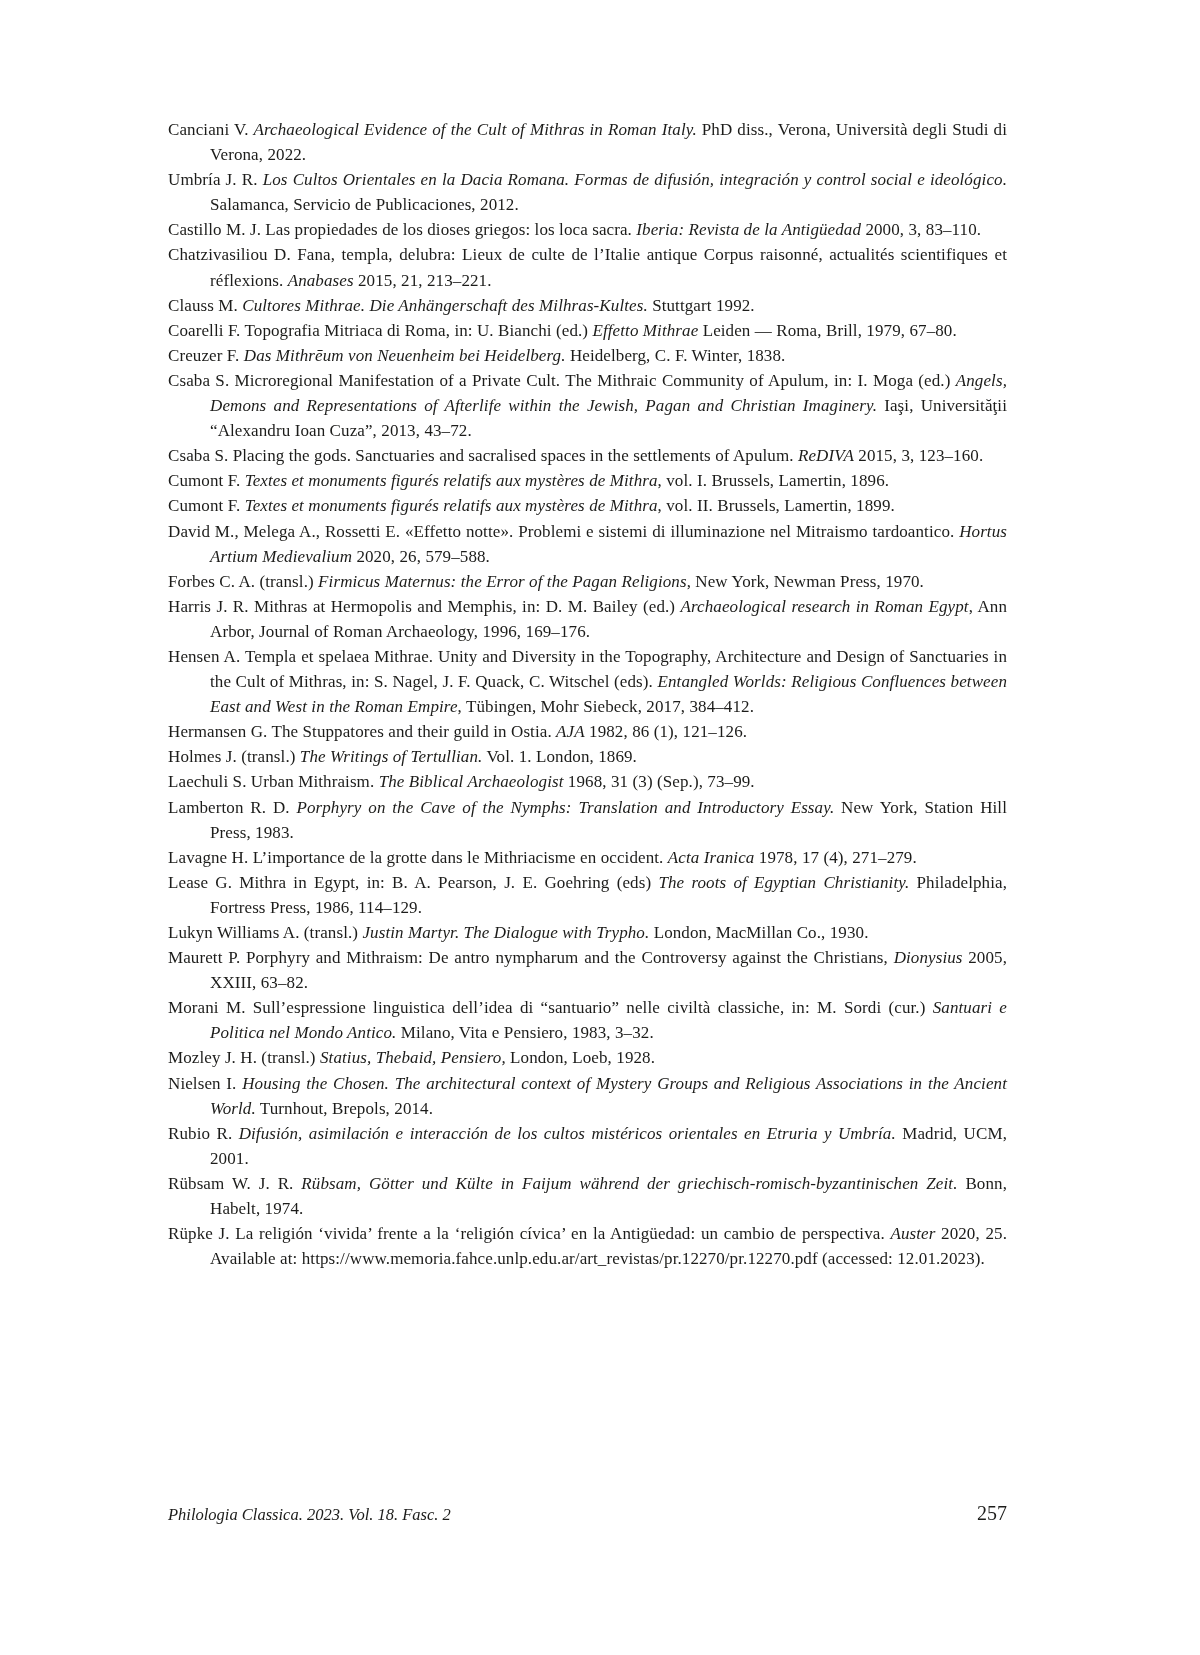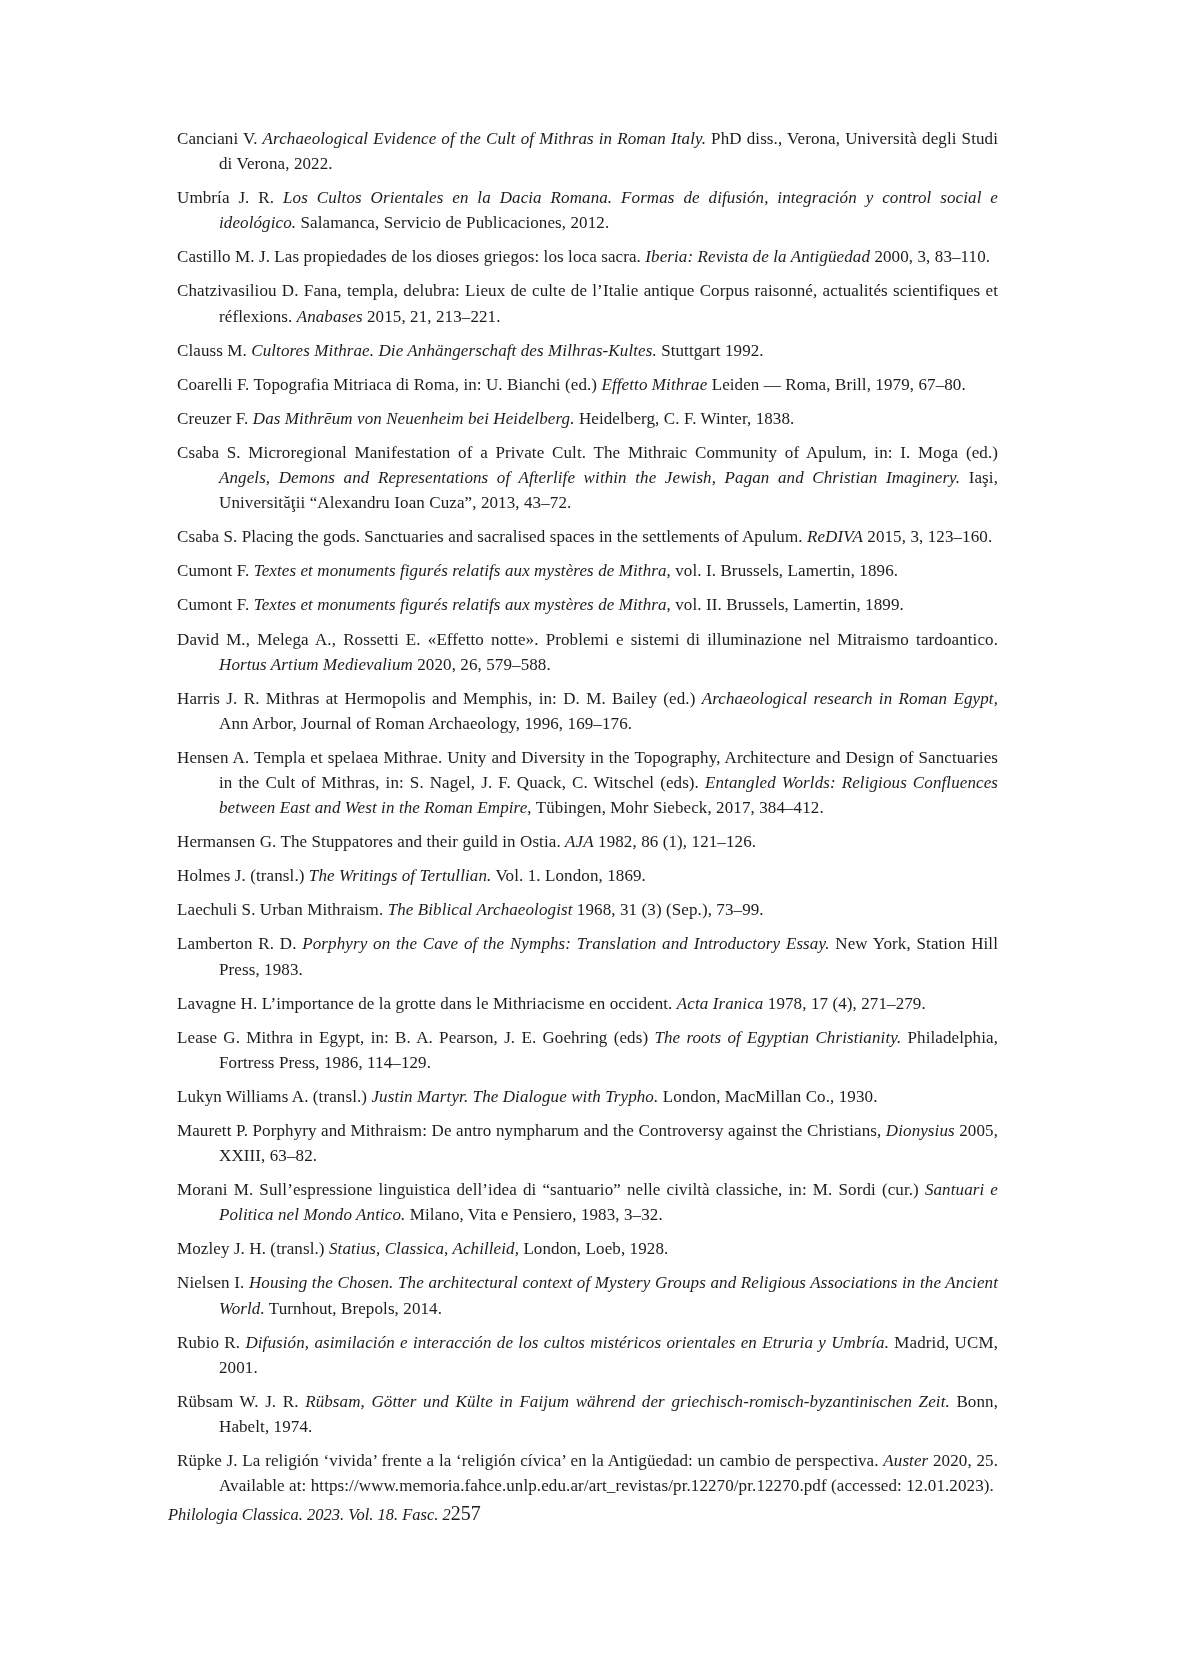--- a/index.html
+++ b/index.html
@@ -16,38 +16,38 @@
     font-family: "Liberation Serif", "DejaVu Serif", serif;
     color: #1c1c1a;
   }
   .ref-list {
     position: absolute;
     left: 168px;
     top: 117px;
     width: 839px;
   }
   .ref {
-    margin: 9px;
+    margin: 0;
     font-size: 17px;
     line-height: 25.1px;
     text-align: justify;
     padding-left: 42px;
     text-indent: -42px;
     letter-spacing: 0.1px;
   }
   .ref i {
     font-style: italic;
   }
   .footer {
     position: absolute;
     left: 168px;
     width: 839px;
     top: 1502px;
     display: flex;
-    justify-content: flex-start;
+    justify-content: space-between;
     align-items: baseline;
   }
   .footer .journal-line {
     font-style: italic;
     font-size: 16.5px;
   }
   .footer .page-number {
     font-size: 20px;
   }
 </style>
@@ -62,32 +62,33 @@
       <p class="ref"><span>Castillo M. J. Las propiedades de los dioses griegos: los loca sacra. </span><i>Iberia: Revista de la Antigüedad</i><span> 2000, 3, 83–110.</span></p>
       <p class="ref"><span>Chatzivasiliou D. Fana, templa, delubra: Lieux de culte de l’Italie antique Corpus raisonné, actualités scientifiques et réflexions. </span><i>Anabases</i><span> 2015, 21, 213–221.</span></p>
       <p class="ref"><span>Clauss M. </span><i>Cultores Mithrae. Die Anhängerschaft des Milhras-Kultes.</i><span> Stuttgart 1992.</span></p>
       <p class="ref"><span>Coarelli F. Topografia Mitriaca di Roma, in: U. Bianchi (ed.) </span><i>Effetto Mithrae</i><span> Leiden — Roma, Brill, 1979, 67–80.</span></p>
       <p class="ref"><span>Creuzer F. </span><i>Das Mithrēum von Neuenheim bei Heidelberg.</i><span> Heidelberg, C. F. Winter, 1838.</span></p>
       <p class="ref"><span>Csaba S. Microregional Manifestation of a Private Cult. The Mithraic Community of Apulum, in: I. Moga (ed.) </span><i>Angels, Demons and Representations of Afterlife within the Jewish, Pagan and Christian Imaginery.</i><span> Iaşi, Universităţii “Alexandru Ioan Cuza”, 2013, 43–72.</span></p>
       <p class="ref"><span>Csaba S. Placing the gods. Sanctuaries and sacralised spaces in the settlements of Apulum. </span><i>ReDIVA</i><span> 2015, 3, 123–160.</span></p>
       <p class="ref"><span>Cumont F. </span><i>Textes et monuments figurés relatifs aux mystères de Mithra</i><span>, vol. I. Brussels, Lamertin, 1896.</span></p>
       <p class="ref"><span>Cumont F. </span><i>Textes et monuments figurés relatifs aux mystères de Mithra</i><span>, vol. II. Brussels, Lamertin, 1899.</span></p>
       <p class="ref"><span>David M., Melega A., Rossetti E. «Effetto notte». Problemi e sistemi di illuminazione nel Mitraismo tardoantico. </span><i>Hortus Artium Medievalium</i><span> 2020, 26, 579–588.</span></p>
+      <p class="ref"><span>Forbes C. A. (transl.) </span><i>Firmicus Maternus: the Error of the Pagan Religions</i><span>, New York, Newman Press, 1970.</span></p>
       <p class="ref"><span>Harris J. R. Mithras at Hermopolis and Memphis, in: D. M. Bailey (ed.) </span><i>Archaeological research in Roman Egypt</i><span>, Ann Arbor, Journal of Roman Archaeology, 1996, 169–176.</span></p>
       <p class="ref"><span>Hensen A. Templa et spelaea Mithrae. Unity and Diversity in the Topography, Architecture and Design of Sanctuaries in the Cult of Mithras, in: S. Nagel, J. F. Quack, C. Witschel (eds). </span><i>Entangled Worlds: Religious Confluences between East and West in the Roman Empire</i><span>, Tübingen, Mohr Siebeck, 2017, 384–412.</span></p>
       <p class="ref"><span>Hermansen G. The Stuppatores and their guild in Ostia. </span><i>AJA</i><span> 1982, 86 (1), 121–126.</span></p>
       <p class="ref"><span>Holmes J. (transl.) </span><i>The Writings of Tertullian.</i><span> Vol. 1. London, 1869.</span></p>
       <p class="ref"><span>Laechuli S. Urban Mithraism. </span><i>The Biblical Archaeologist</i><span> 1968, 31 (3) (Sep.), 73–99.</span></p>
       <p class="ref"><span>Lamberton R. D. </span><i>Porphyry on the Cave of the Nymphs: Translation and Introductory Essay.</i><span> New York, Station Hill Press, 1983.</span></p>
       <p class="ref"><span>Lavagne H. L’importance de la grotte dans le Mithriacisme en occident. </span><i>Acta Iranica</i><span> 1978, 17 (4), 271–279.</span></p>
       <p class="ref"><span>Lease G. Mithra in Egypt, in: B. A. Pearson, J. E. Goehring (eds) </span><i>The roots of Egyptian Christianity.</i><span> Philadelphia, Fortress Press, 1986, 114–129.</span></p>
       <p class="ref"><span>Lukyn Williams A. (transl.) </span><i>Justin Martyr. The Dialogue with Trypho.</i><span> London, MacMillan Co., 1930.</span></p>
       <p class="ref"><span>Maurett P. Porphyry and Mithraism: De antro nympharum and the Controversy against the Christians, </span><i>Dionysius</i><span> 2005, XXIII, 63–82.</span></p>
       <p class="ref"><span>Morani M. Sull’espressione linguistica dell’idea di “santuario” nelle civiltà classiche, in: M. Sordi (cur.) </span><i>Santuari e Politica nel Mondo Antico.</i><span> Milano, Vita e Pensiero, 1983, 3–32.</span></p>
-      <p class="ref"><span>Mozley J. H. (transl.) </span><i>Statius, Classica, Achilleid,</i><span> London, Loeb, 1928.</span></p>
+      <p class="ref"><span>Mozley J. H. (transl.) </span><i>Statius, Thebaid, Pensiero,</i><span> London, Loeb, 1928.</span></p>
       <p class="ref"><span>Nielsen I. </span><i>Housing the Chosen. The architectural context of Mystery Groups and Religious Associations in the Ancient World.</i><span> Turnhout, Brepols, 2014.</span></p>
       <p class="ref"><span>Rubio R. </span><i>Difusión, asimilación e interacción de los cultos mistéricos orientales en Etruria y Umbría.</i><span> Madrid, UCM, 2001.</span></p>
       <p class="ref"><span>Rübsam W. J. R. </span><i>Rübsam, Götter und Külte in Faijum während der griechisch-romisch-byzantinischen Zeit.</i><span> Bonn, Habelt, 1974.</span></p>
       <p class="ref"><span>Rüpke J. La religión ‘vivida’ frente a la ‘religión cívica’ en la Antigüedad: un cambio de perspectiva. </span><i>Auster</i><span> 2020, 25. Available at: </span><span>https://www.memoria.fahce.unlp.edu.ar/art_revistas/pr.12270/pr.12270.pdf</span><span> (accessed: 12.01.2023).</span></p>
     </div>
 
   <div class="footer">
     <span class="journal-line">Philologia Classica. 2023. Vol. 18. Fasc. 2</span>
     <span class="page-number">257</span>
   </div>

